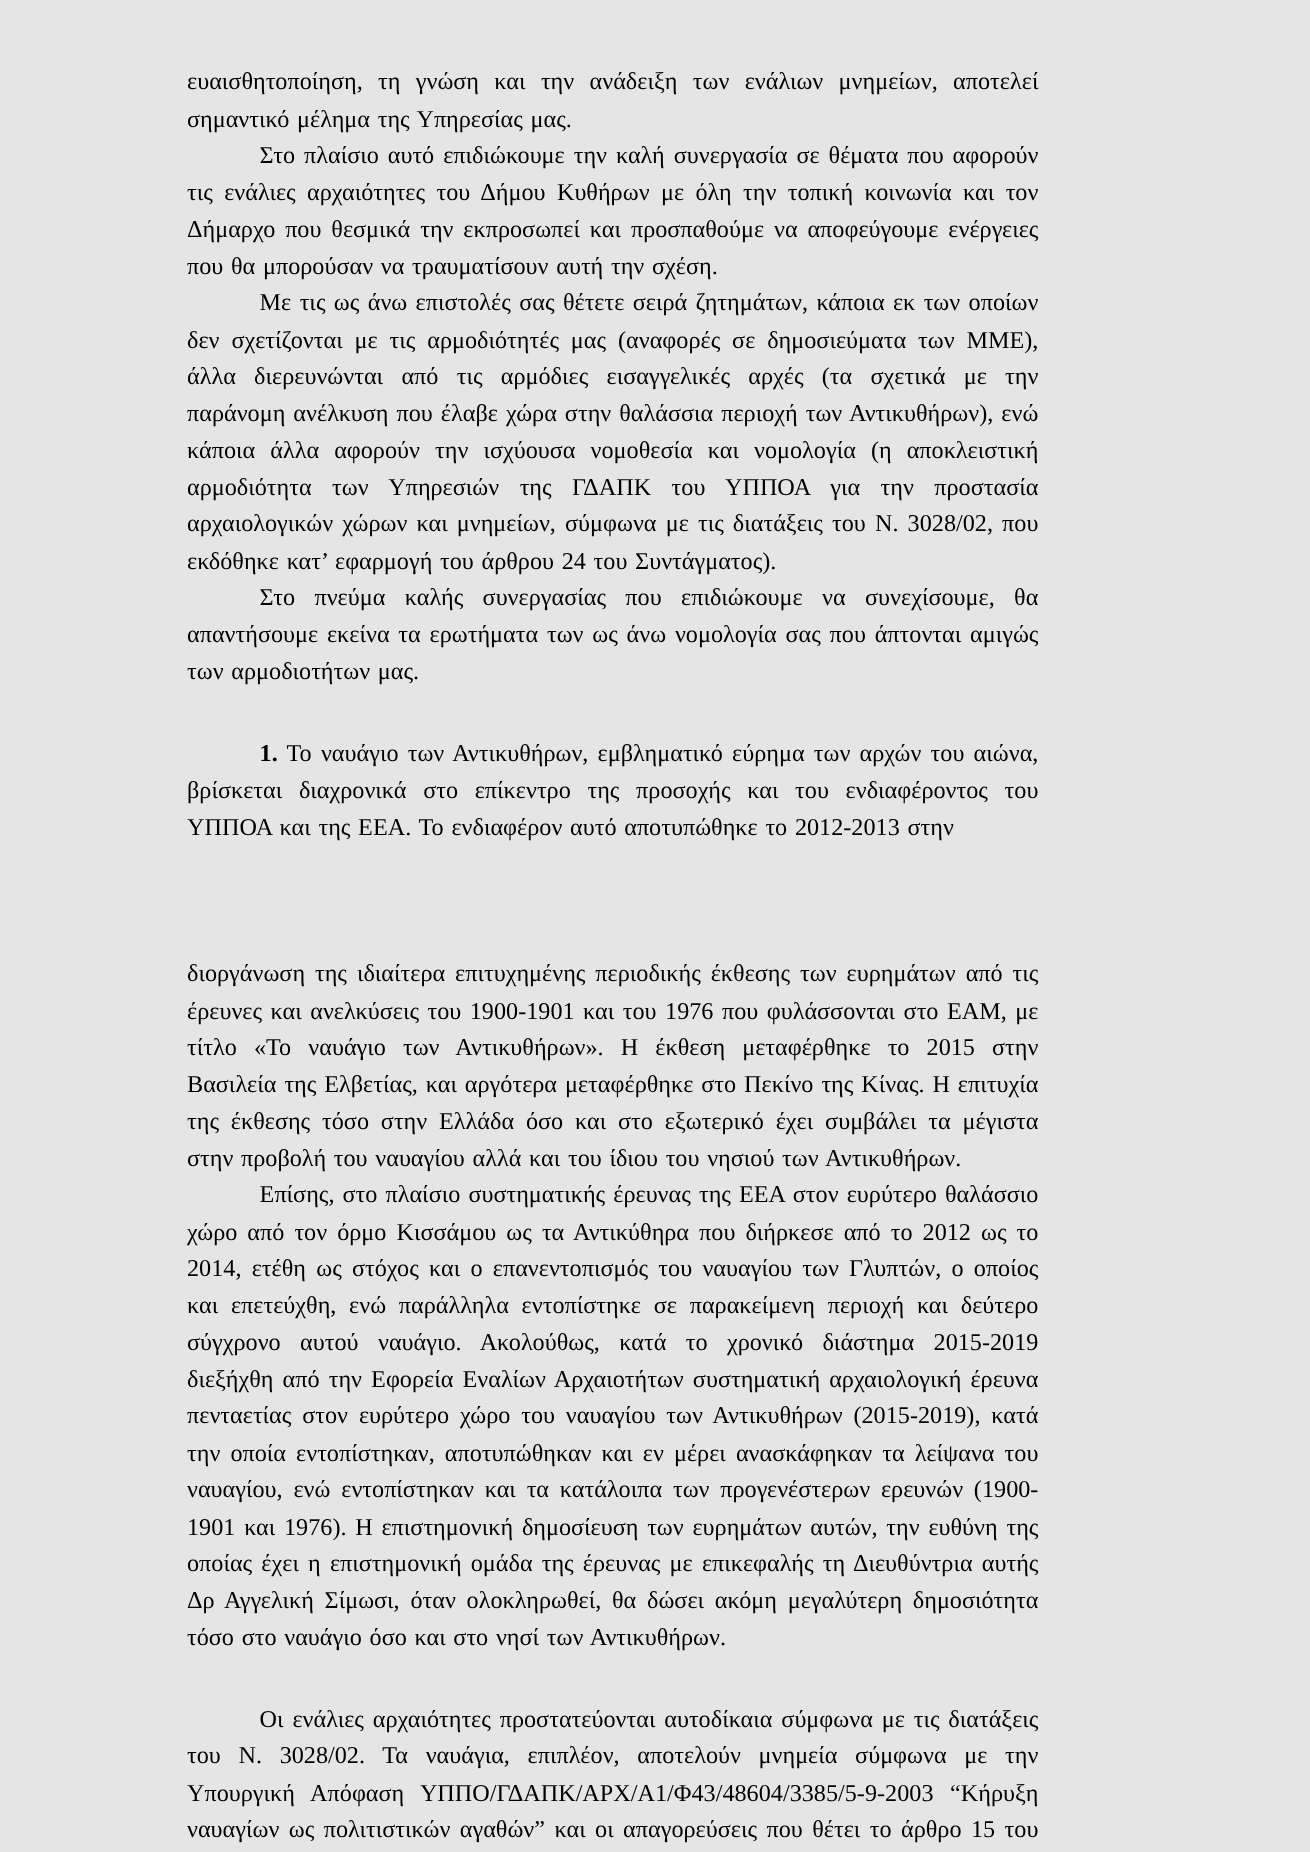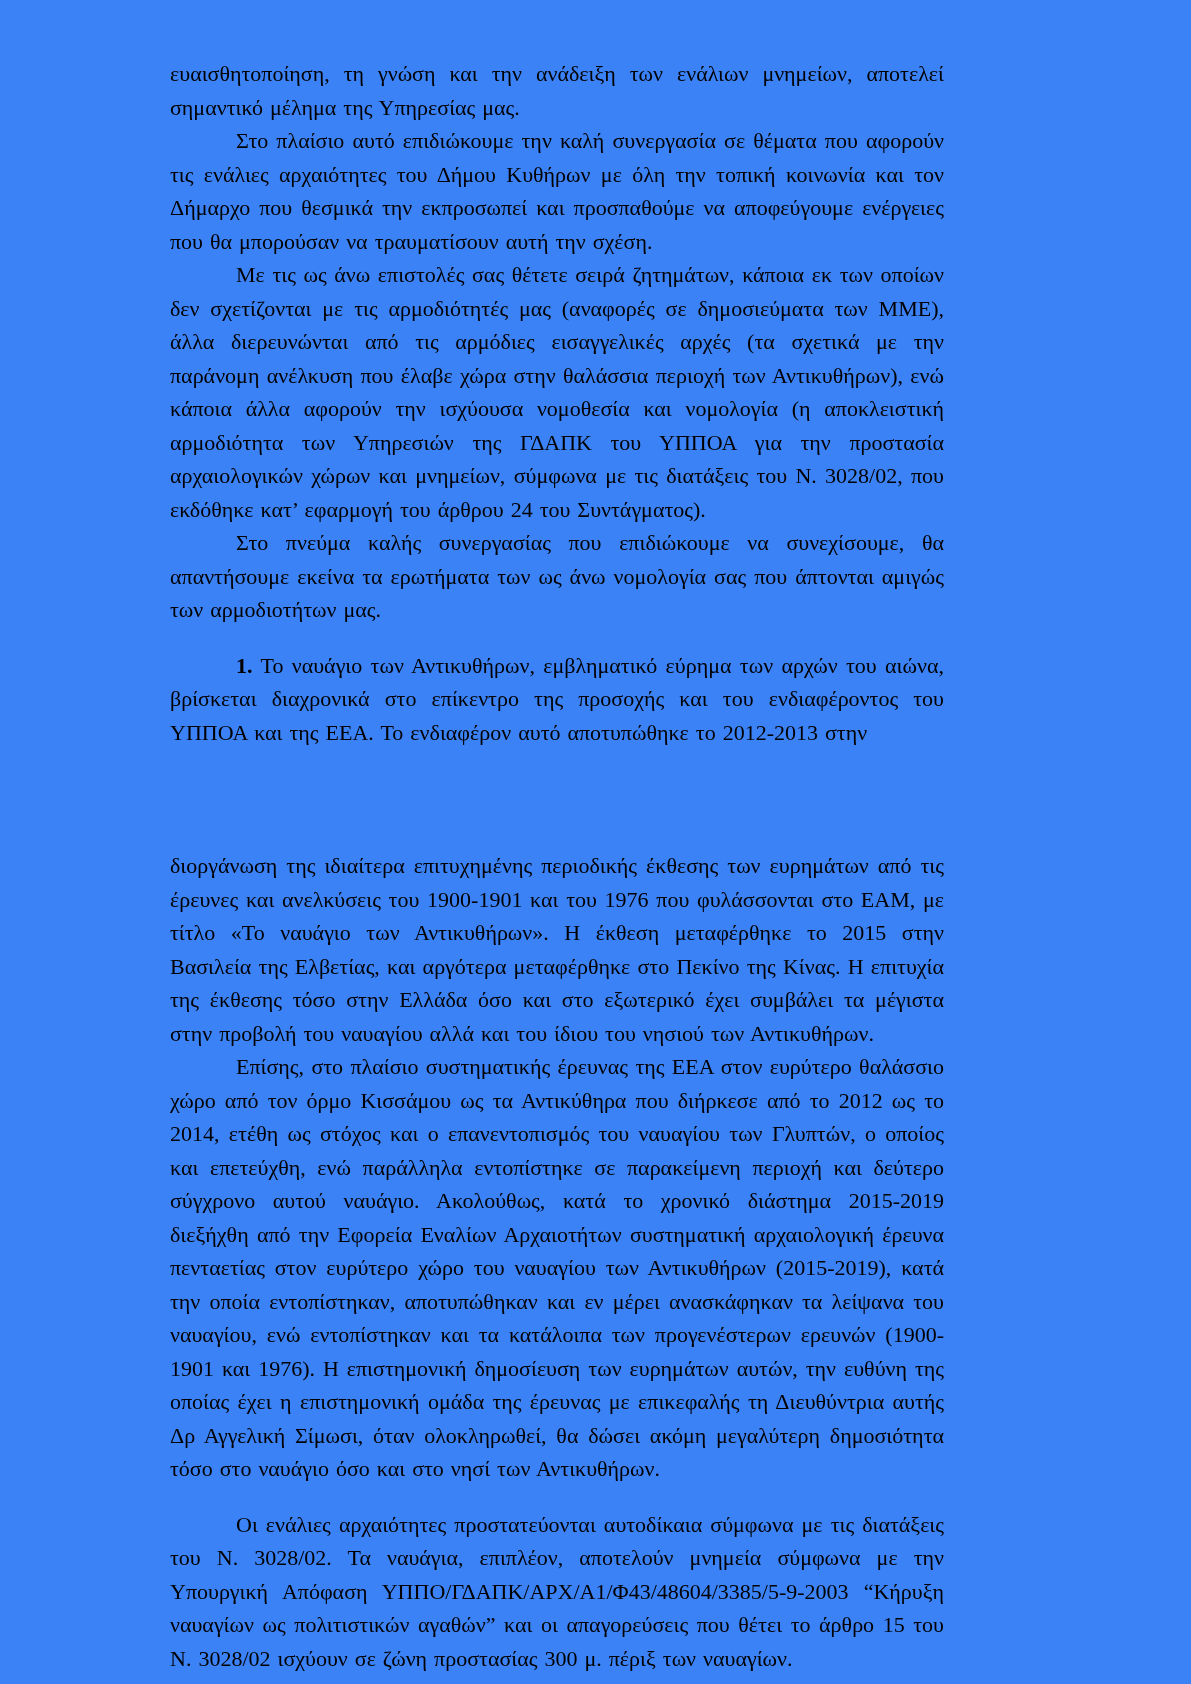--- a/index.html
+++ b/index.html
@@ -8,38 +8,38 @@
     background: #ffffff;
   }
   body {
     font-family: "Liberation Serif", "DejaVu Serif", serif;
     color: #000000;
   }
   .page {
     position: relative;
     width: 1191px;
     height: 1684px;
-    background: #3b82f6;
+    background: #e5e5e5;
     overflow: hidden;
   }
   .text-block {
     position: absolute;
     left: 170px;
     top: 57px;
     width: 774px;
   }
   .para {
     font-size: 22px;
     line-height: 33.5px;
     text-align: justify;
     word-spacing: 1.5px;
     color: #000000;
   }
   .para.indent { text-indent: 66px; }
-  .para.space-1 { margin-top: 22px; }
+  .para.space-1 { margin-top: 41px; }
   .para.space-2 { margin-top: 100px; }
   .para b { font-weight: bold; }
 </style>
 </head>
 <body>
 
 <div class="page">
   <div class="text-block">
       <p class="para">ευαισθητοποίηση, τη γνώση και την ανάδειξη των ενάλιων μνημείων, αποτελεί σημαντικό μέλημα της Υπηρεσίας μας.</p>
       <p class="para indent">Στο πλαίσιο αυτό επιδιώκουμε την καλή συνεργασία σε θέματα που αφορούν τις ενάλιες αρχαιότητες του Δήμου Κυθήρων με όλη την τοπική κοινωνία και τον Δήμαρχο που θεσμικά την εκπροσωπεί και προσπαθούμε να αποφεύγουμε ενέργειες που θα μπορούσαν να τραυματίσουν αυτή την σχέση.</p>

